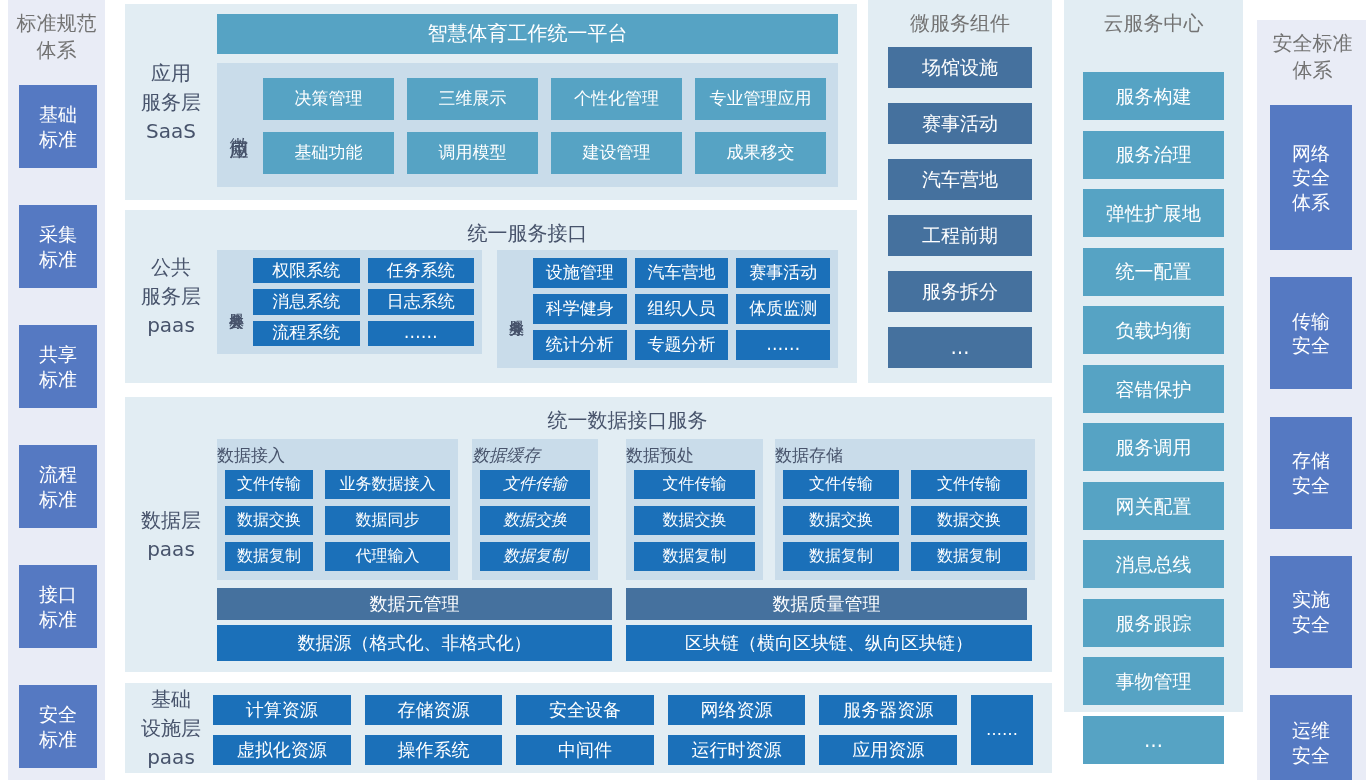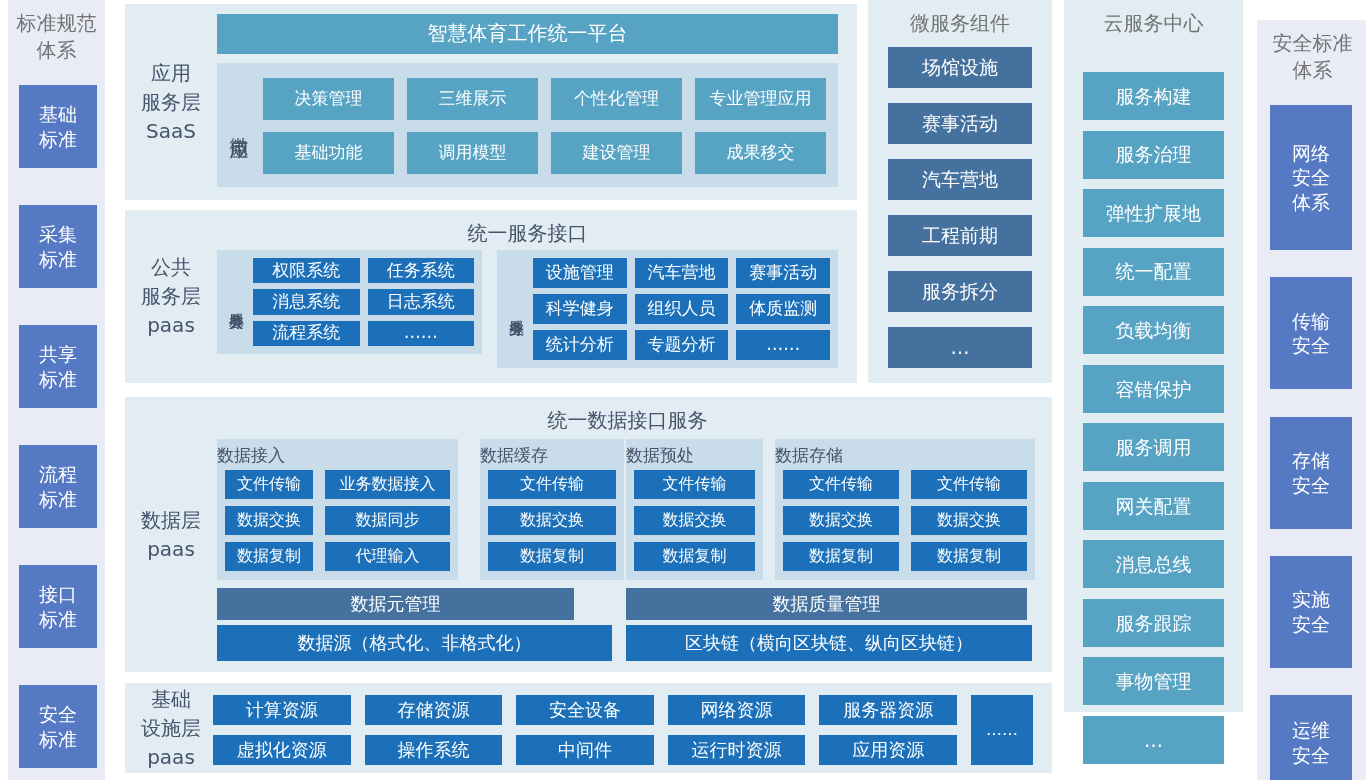--- a/index.html
+++ b/index.html
@@ -63,30 +63,30 @@
 
   
   .data-panel{left:125px;top:397px;width:927px;height:275px;}
   .data-title{position:absolute;left:92px;top:10px;width:821px;text-align:center;
        color:#47536B;font-size:20px;}
   .data-container{top:42px;height:141px;}
   .dc-title{position:absolute;top:5px;left:0;right:0;color:#47536B;font-size:17px;}
   .dc-grid{position:absolute;left:8px;right:8px;top:31px;bottom:9px;display:grid;gap:7px 12px;}
   .c-access{left:92px;width:241px;}
   .c-access .dc-grid{grid-template-columns:88px 1fr;}
-  .c-cache{left:355px;width:144px;}
+  .c-cache{left:347px;width:126px;font-style:italic;}
   .c-cache .dc-grid{grid-template-columns:1fr;}
   .c-pre{left:501px;width:137px;}
   .c-pre .dc-grid{grid-template-columns:1fr;}
   .c-store{left:650px;width:260px;}
   .c-store .dc-grid{grid-template-columns:repeat(2,1fr);}
   .data-box{font-size:16px;}
   .bar{position:absolute;display:flex;align-items:center;justify-content:center;
        color:#fff;font-size:18px;}
-  .bar-meta{left:92px;top:191px;width:357px;height:32px;}
+  .bar-meta{left:92px;top:191px;width:395px;height:32px;}
   .bar-quality{left:501px;top:191px;width:401px;height:32px;}
   .bar-source{left:92px;top:228px;width:395px;height:36px;}
   .bar-chain{left:501px;top:228px;width:406px;height:36px;}
 
   
   .infra-panel{left:125px;top:683px;width:927px;height:90px;}
   .infra-content{position:absolute;left:88px;right:19px;top:12px;bottom:8px;display:flex;gap:14px;}
   .infra-grid{flex:1;display:grid;grid-template-columns:repeat(5,1fr);
        grid-template-rows:1fr 1fr;gap:10px 14px;}
   .infra-box{font-size:18px;}

